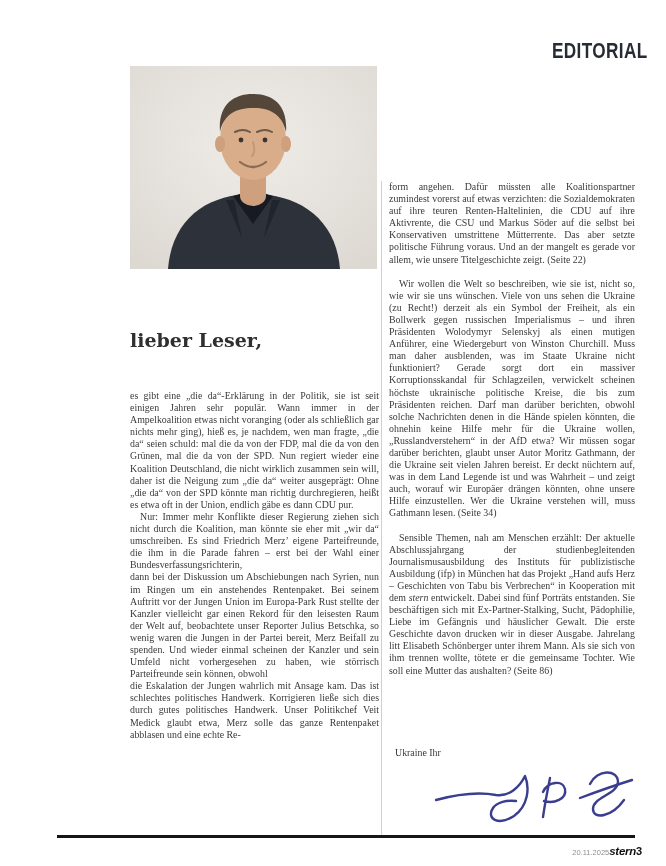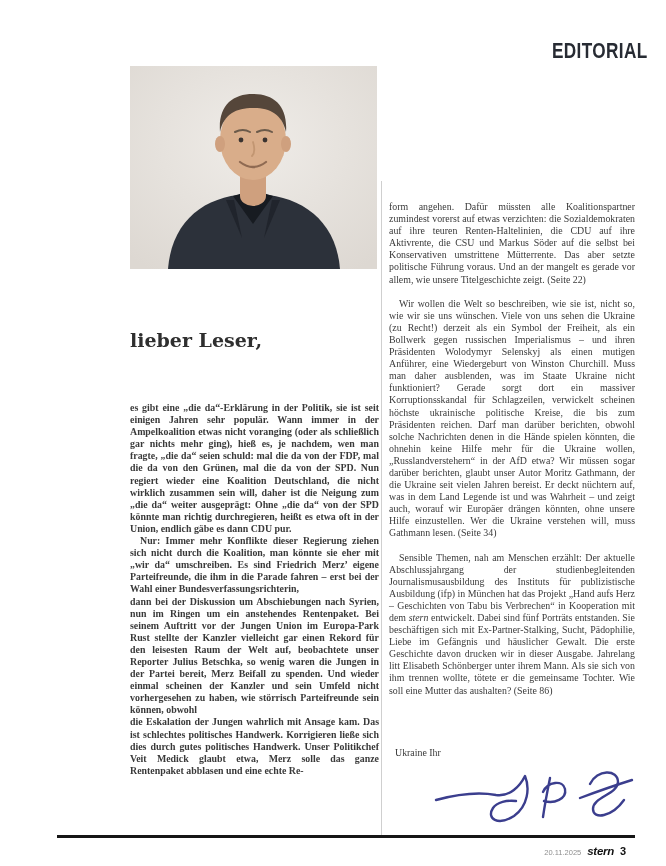--- a/index.html
+++ b/index.html
@@ -24,43 +24,43 @@
     font-family:"Liberation Sans", sans-serif; font-size:9.5px; font-weight:600; color:#3c3c3c;
   }
   
   .salutation{
     position:absolute; left:130px; top:329px;
     font-family:"DejaVu Serif", serif; font-weight:700; font-size:19px; line-height:22px; color:#2f2f2f;
   }
   
   .divider{position:absolute; left:381px; top:181px; width:1px; height:654px; background:#cfcfcf;}
   
-  .col{position:absolute; text-align:justify; font-size:9.9px; line-height:12.1px; color:#3a3a3a;margin-top:20px;}
+  .col{position:absolute; text-align:justify; font-size:9.9px; line-height:12.1px; color:#3a3a3a;}
   .col p{margin:0; text-align:justify;}
-  .col1{left:130px; top:382px; width:249px;font-weight:bold;}
+  .col1{left:130px; top:390px; width:249px;}
   .col2{left:389px; top:181px; width:246px;}
   .indent{text-indent:10px;}
   .gap{margin-top:12px !important;}
   .wrapnarrow{display:block; margin-left:70px;}
   .it{font-style:italic;}
   
   .pullquote{
     position:absolute; left:57px; top:596px; width:134px;
     font-family:"Liberation Sans", sans-serif; font-weight:700;
     font-size:17.5px; line-height:21px; color:var(--accent-red,#c9232d);
     text-align:left;
   }
   
   .closing{position:absolute; left:395px; top:747px; font-size:9.9px; color:#3a3a3a;}
   .signature{position:absolute; left:430px; top:756px; width:210px; height:78px;}
   
   .bottom-rule{position:absolute; left:57px; top:835px; width:578px; height:3px; background:#161616;}
   .footer{
-    position:absolute; right:40px; top:845px;
-    display:flex; align-items:baseline; gap:6px;
+    position:absolute; right:24px; top:845px;
+    display:flex; align-items:baseline; 
     font-family:"Liberation Sans", sans-serif;
   }
   .footer .date{font-size:7.5px; color:#8f8f8f;}
   .footer .brand{font-size:11.5px; font-weight:800; font-style:italic; letter-spacing:-.3px; color:#111;}
   .footer .pagenum{font-size:11px; font-weight:800; color:#111;}
 </style>
 </head>
 <body>
 
 <div class="page">

